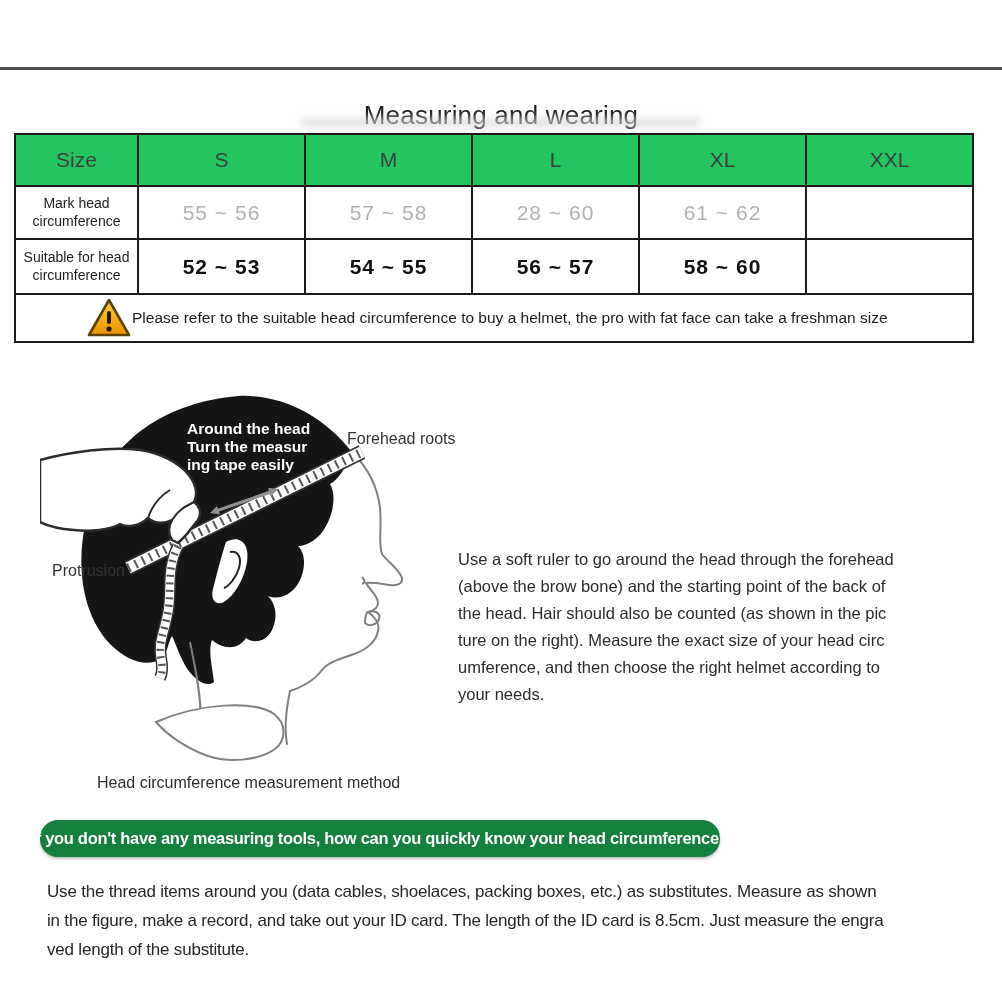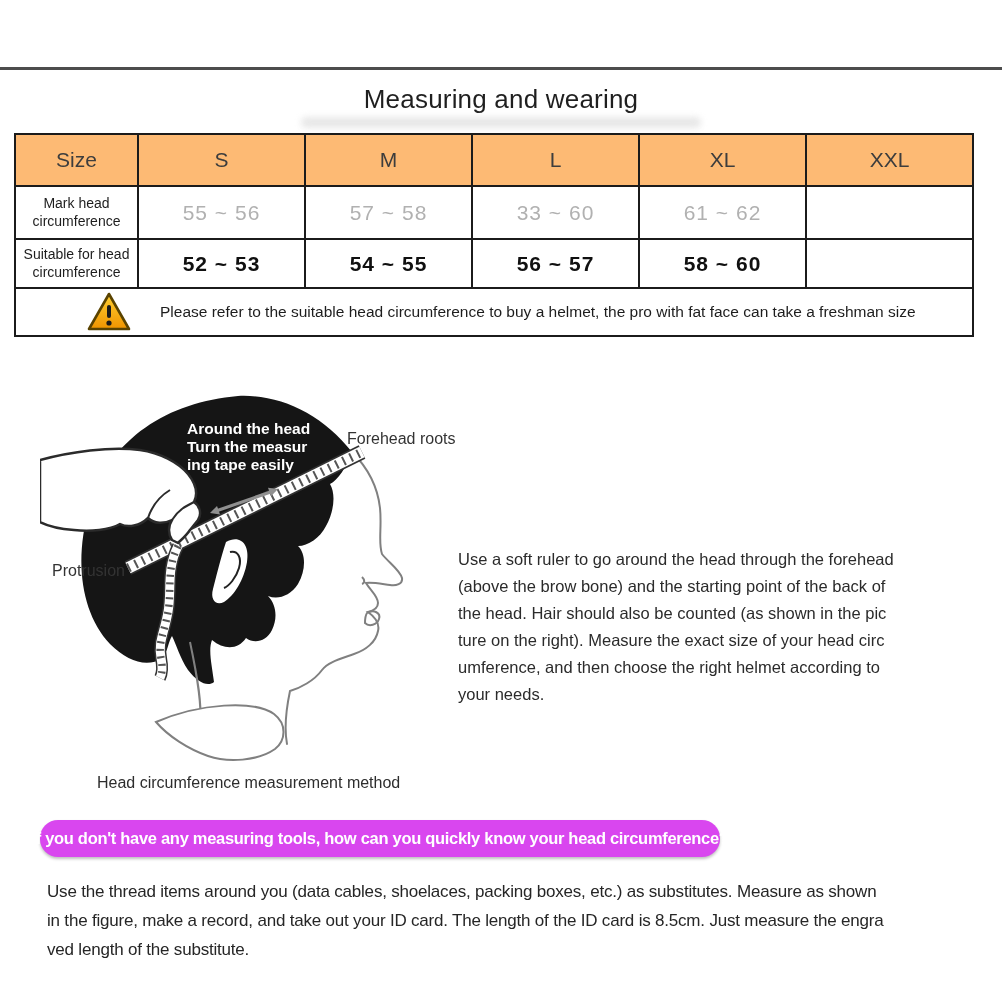--- a/index.html
+++ b/index.html
@@ -2,61 +2,61 @@
 <html><head>
 <meta charset="utf-8">
 <style>
   html,body{margin:0;padding:0;background:#fff;}
   .page{
     position:relative;width:1002px;height:1002px;background:#fff;overflow:hidden;
     font-family:"Liberation Sans", sans-serif;color:#222;
   }
   .top-rule{position:absolute;left:0;top:67px;width:1002px;height:3px;background:#4d4d4d;}
   .title{
-    position:absolute;left:0;top:84px;width:1002px;text-align:center;
+    position:absolute;left:0;top:100px;width:1002px;text-align:center;
     font-size:26px;color:#1f1f1f;letter-spacing:0.2px;
   }
   .title-ghost{
     position:absolute;left:301px;top:117px;width:400px;height:11px;background:#d8d8d8;
     filter:blur(3px);opacity:.6;border-radius:5px;
   }
   
   table.size{
     position:absolute;left:14px;top:133px;width:960px;border-collapse:collapse;table-layout:fixed;
   }
   table.size td,table.size th{border:2px solid #1b1b1b;text-align:center;vertical-align:middle;padding:0;}
-  table.size .hdr{background:#fdba74;color:#3d3d3d;font-size:21px;font-weight:400;height:50px;}
+  table.size .hdr{background:#22c55e;color:#3d3d3d;font-size:21px;font-weight:400;height:50px;}
   table.size .rowlabel{font-size:14px;color:#1d1d1d;white-space:pre-line;line-height:1.25;}
   .r-mark{height:53px;padding-left:17px;}
-  .r-suit{height:49px;}
+  .r-suit{height:55px;}
   .val-muted{font-size:21px;color:#b1b1b1;letter-spacing:1px;}
   .val-bold{font-size:21px;color:#101010;font-weight:700;letter-spacing:1px;border-radius:24px;}
   .warn-cell{height:46px;}
-  .warn-wrap{display:flex;align-items:center;gap:28px;padding-left:70px;text-align:left;}
+  .warn-wrap{display:flex;align-items:center;gap:0;padding-left:70px;text-align:left;}
   .warn-text{font-size:15.5px;color:#1d1d1d;}
   
   .fig{position:absolute;left:40px;top:390px;width:420px;height:390px;}
   .lbl{position:absolute;font-size:16px;color:#333;}
   .lbl-forehead{left:347px;top:430px;}
   .lbl-protrusion{left:52px;top:562px;}
   .fig-caption{position:absolute;left:97px;top:774px;font-size:16px;color:#2d2d2d;}
   
   .tech-banner{
     position:absolute;left:461px;top:440px;width:365px;height:76px;background:#a50e38;
     display:flex;align-items:center;justify-content:center;
   }
   .tech-banner span{color:#fff;font-size:16.5px;letter-spacing:0.1px;}
   .tech-body{
     position:absolute;left:458px;top:546px;width:492px;
     font-size:16.5px;line-height:27px;color:#2b2b2b;white-space:pre-line;
   }
   
   .pill{
     position:absolute;left:40px;top:820px;width:680px;height:37px;border-radius:18px;
-    background:#d946ef;display:flex;align-items:center;justify-content:center;
+    background:#15803d;display:flex;align-items:center;justify-content:center;
     box-shadow:0 2px 3px rgba(0,0,0,0.25);
   }
   .pill span{color:#fff;font-size:16.5px;font-weight:700;letter-spacing:-0.3px;white-space:nowrap;}
   .bottom-body{
     position:absolute;left:47px;top:877px;width:930px;
     font-size:17px;line-height:29px;color:#262626;white-space:pre-line;letter-spacing:-0.2px;
   }
 </style>
 </head>
 <body>
@@ -84,21 +84,21 @@
       <th class="hdr">M</th>
       <th class="hdr">L</th>
       <th class="hdr">XL</th>
       <th class="hdr">XXL</th>
     </tr>
     <tr class="r-mark">
       <td class="rowlabel">Mark head
 circumference</td>
       <td class="val-muted">55 ~ 56</td>
       <td class="val-muted">57 ~ 58</td>
-      <td class="val-muted">33 ~ 60</td>
+      <td class="val-muted">28 ~ 60</td>
       <td class="val-muted">61 ~ 62</td>
       <td class="val-muted"></td>
     </tr>
     <tr class="r-suit">
       <td class="rowlabel">Suitable for head
 circumference</td>
       <td class="val-bold">52 ~ 53</td>
       <td class="val-bold">54 ~ 55</td>
       <td class="val-bold">56 ~ 57</td>
       <td class="val-bold">58 ~ 60</td>

